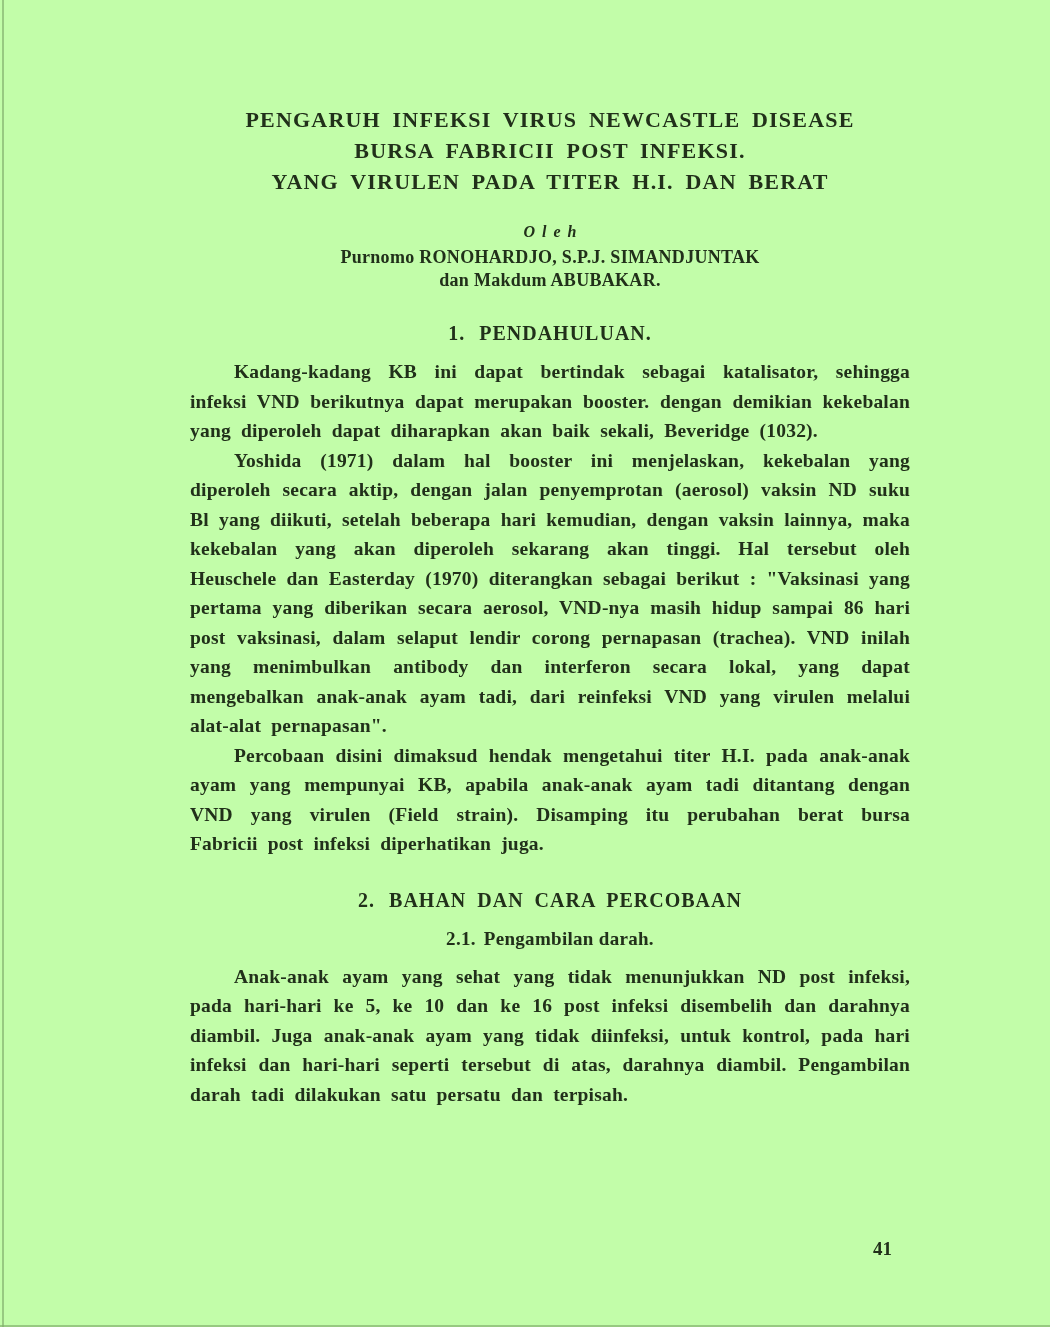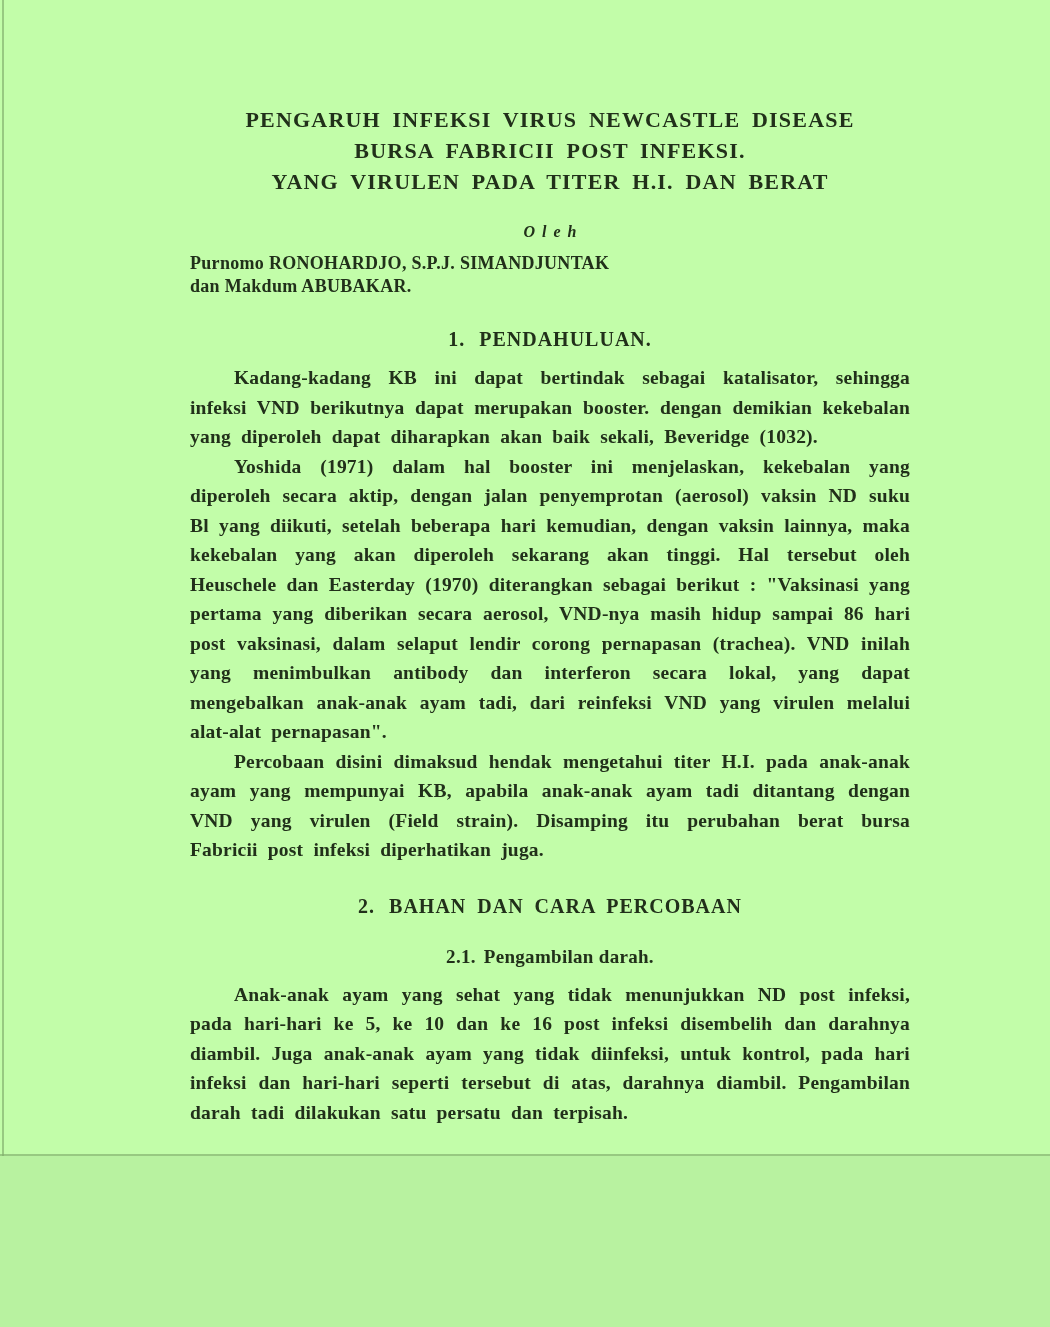--- a/index.html
+++ b/index.html
@@ -7,21 +7,21 @@
     --ink: #21301a;
     --edge: #7fae6c;
   }
   * { margin: 0; padding: 0; box-sizing: border-box; }
   html, body { background: #b8f2a0; }
   body { width: 1050px; }
 
   .page {
     position: relative;
     width: 1050px;
-    height: 1156px;
+    height: 1327px;
     background: var(--bg);
     overflow: hidden;
     font-family: "Liberation Serif", "DejaVu Serif", serif;
     color: var(--ink);
   }
 
   .edge-left {
     position: absolute;
     left: 2px; top: 0; bottom: 0;
     width: 2px;
@@ -58,39 +58,40 @@
     margin-top: 26px;
     text-align: center;
     font-weight: bold;
     font-size: 16px;
     letter-spacing: 7px;
     text-indent: 7px; 
     font-style: italic;
   }
 
   .authors {
-    margin-top: 11px;
+    margin-top: 5px;
+    text-align: center;
     font-weight: bold;
     font-size: 18px;
     line-height: 23px;
     letter-spacing: 0.3px;
   }
 
   .sec-heading {
     margin-top: 30px;
     text-align: center;
     font-weight: bold;
     font-size: 20px;
     letter-spacing: 1px;
     word-spacing: 5px;
   }
   .sec-num { margin-right: 14px; }
 
   .sub-heading {
-    margin-top: 28px;
+    margin-top: 16px;
     text-align: center;
     font-weight: bold;
     font-size: 19px;
     letter-spacing: 0.3px;
   }
   .sub-num { margin-right: 8px; }
 
   .section-body { margin-top: 12px; }
   .para {
     font-weight: bold;

